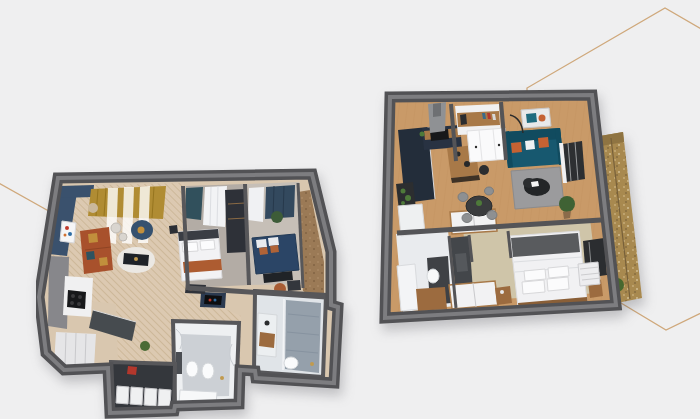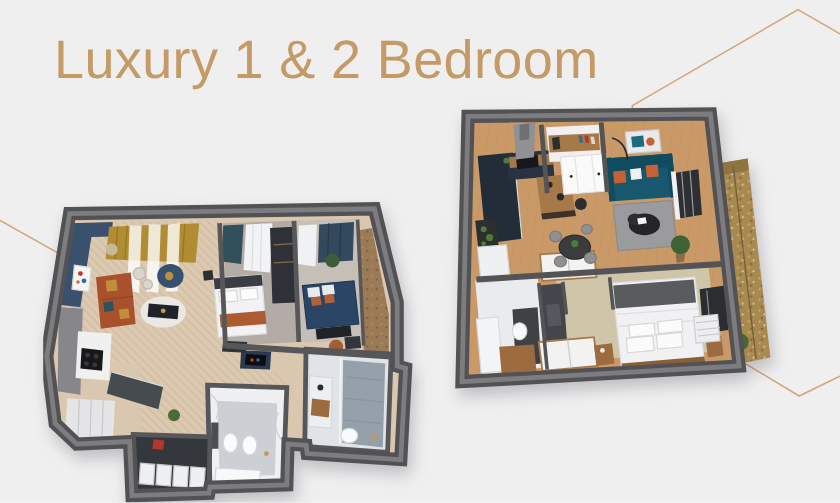--- a/index.html
+++ b/index.html
@@ -26,21 +26,20 @@
 
 <div class="stage">
 
   <svg class="decor" viewBox="0 0 700 419">
     <polyline points="527,101 527,88 665,8 703,30" fill="none" stroke="#cfa87b" stroke-width="1.3"></polyline>
     <polyline points="-3,182 54,214" fill="none" stroke="#cfa87b" stroke-width="1.3"></polyline>
     <polyline points="611,297 666,330 703,312" fill="none" stroke="#cfa87b" stroke-width="1.3"></polyline>
   </svg>
 
   <h1 class="title">
-    <span>Luxury 1 &amp; 2 Bedroom</span>
   </h1>
 
   <svg id="plan2" class="plan" viewBox="0 0 300 246" role="img" aria-label="1 bedroom apartment 3D floor plan">
     <defs>
       <pattern id="pk" width="8" height="8" patternUnits="userSpaceOnUse" patternTransform="rotate(97)">
         <rect width="8" height="8" fill="#c99a68"></rect>
         <line x1="0" y1="0" x2="8" y2="0" stroke="#b98a58" stroke-width="0.8"></line>
       </pattern>
       <pattern id="spk" width="9" height="9" patternUnits="userSpaceOnUse">
         <circle cx="2" cy="2" r="0.9" fill="#c9ae7c"></circle>

